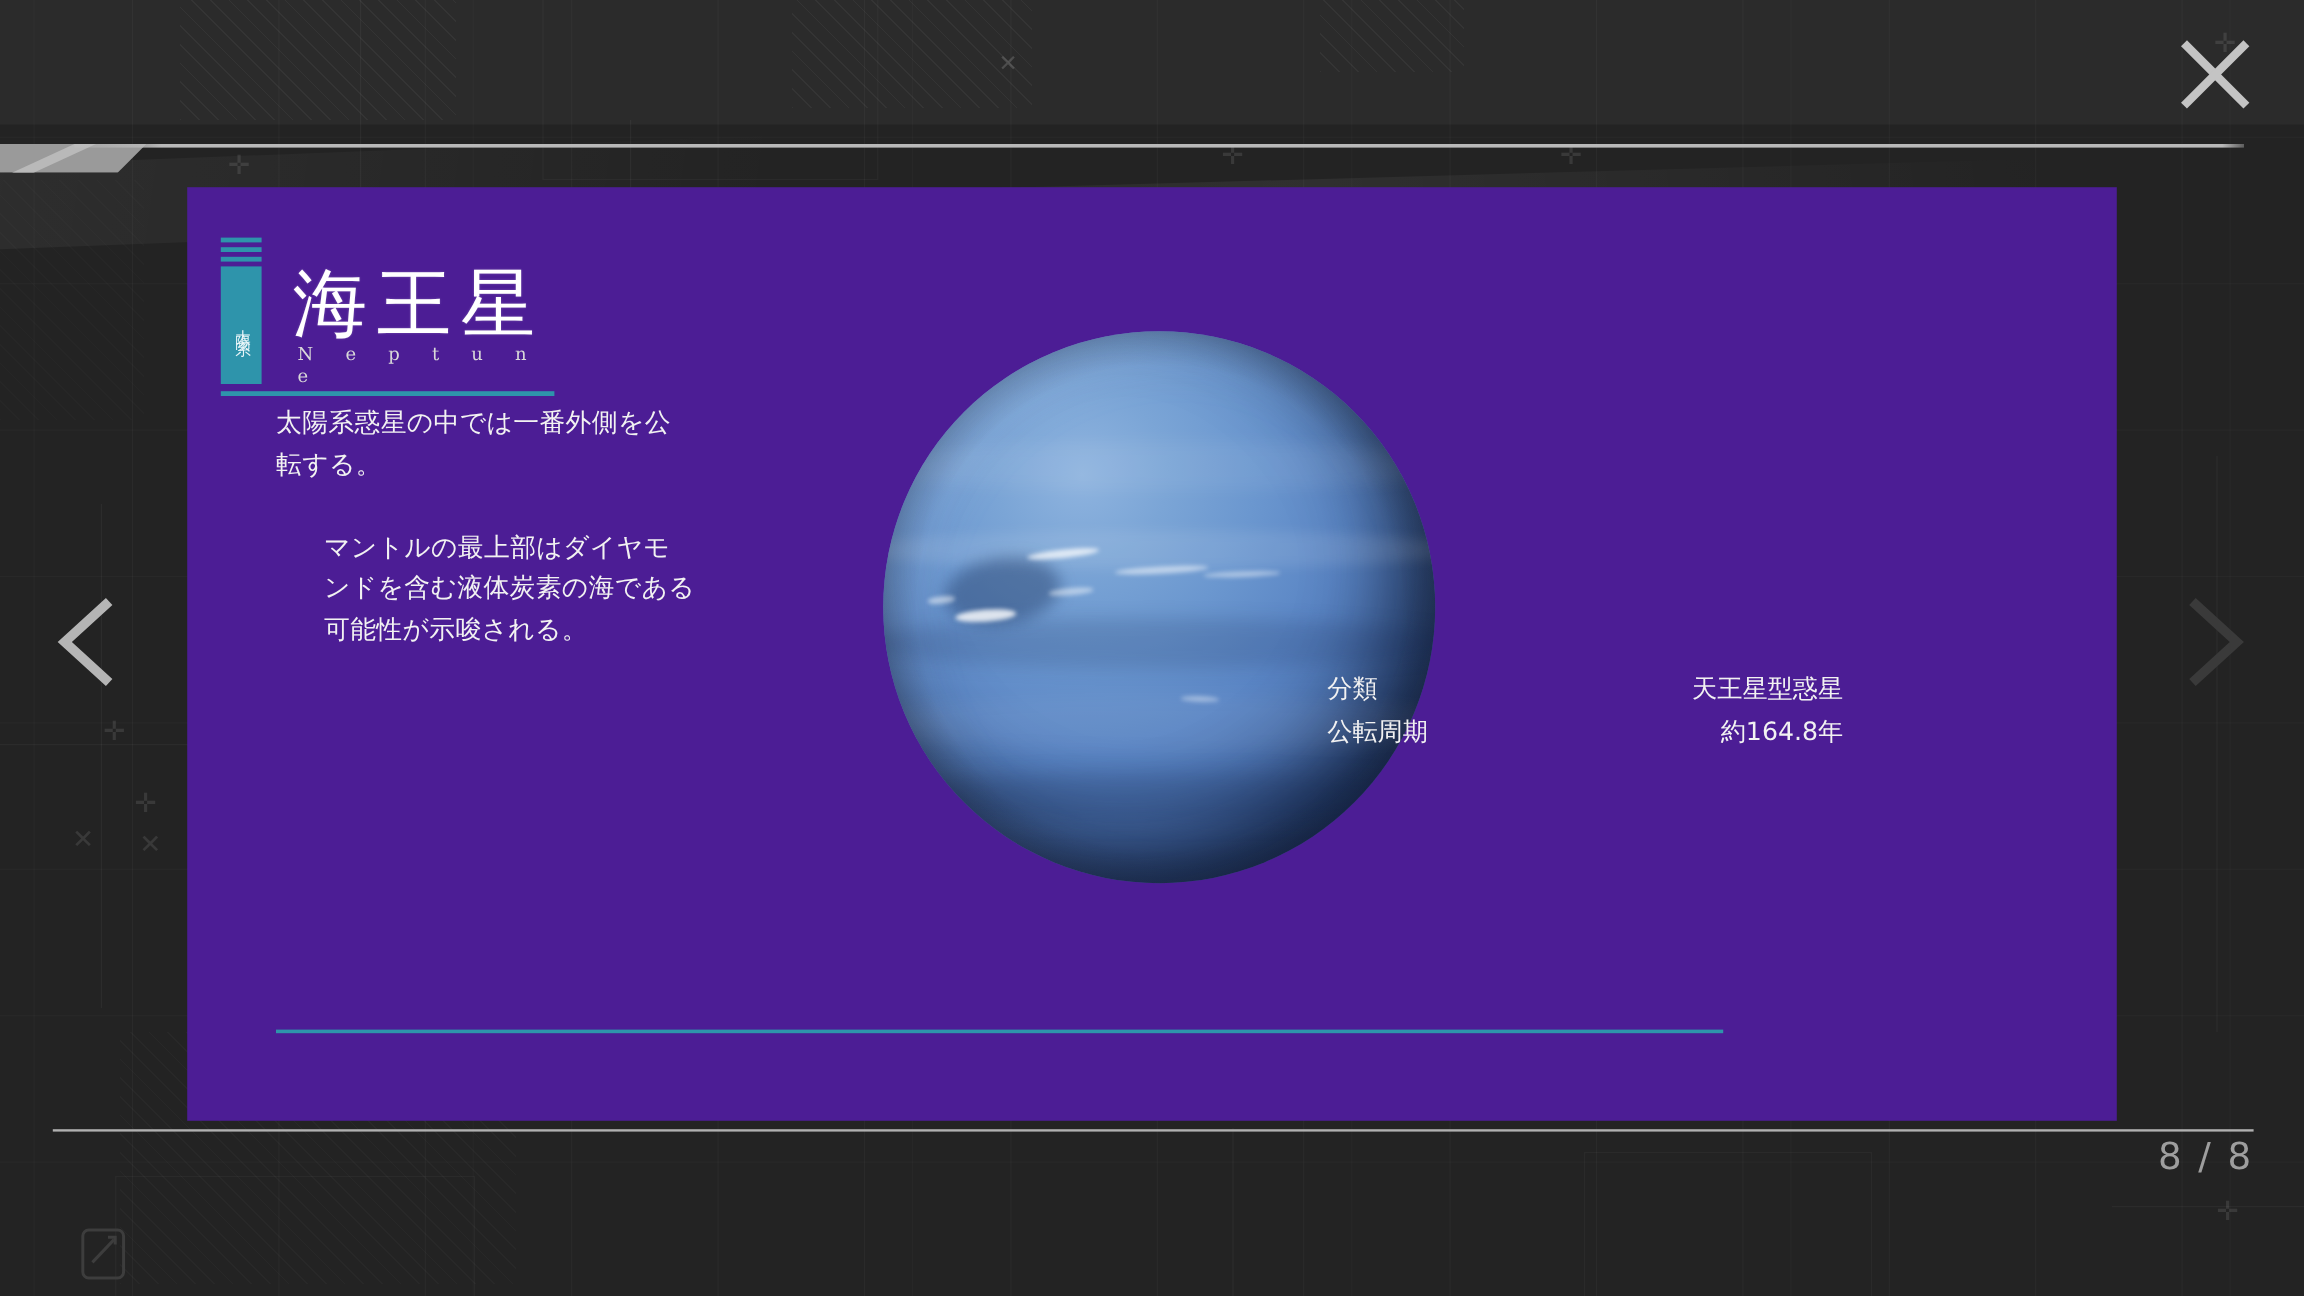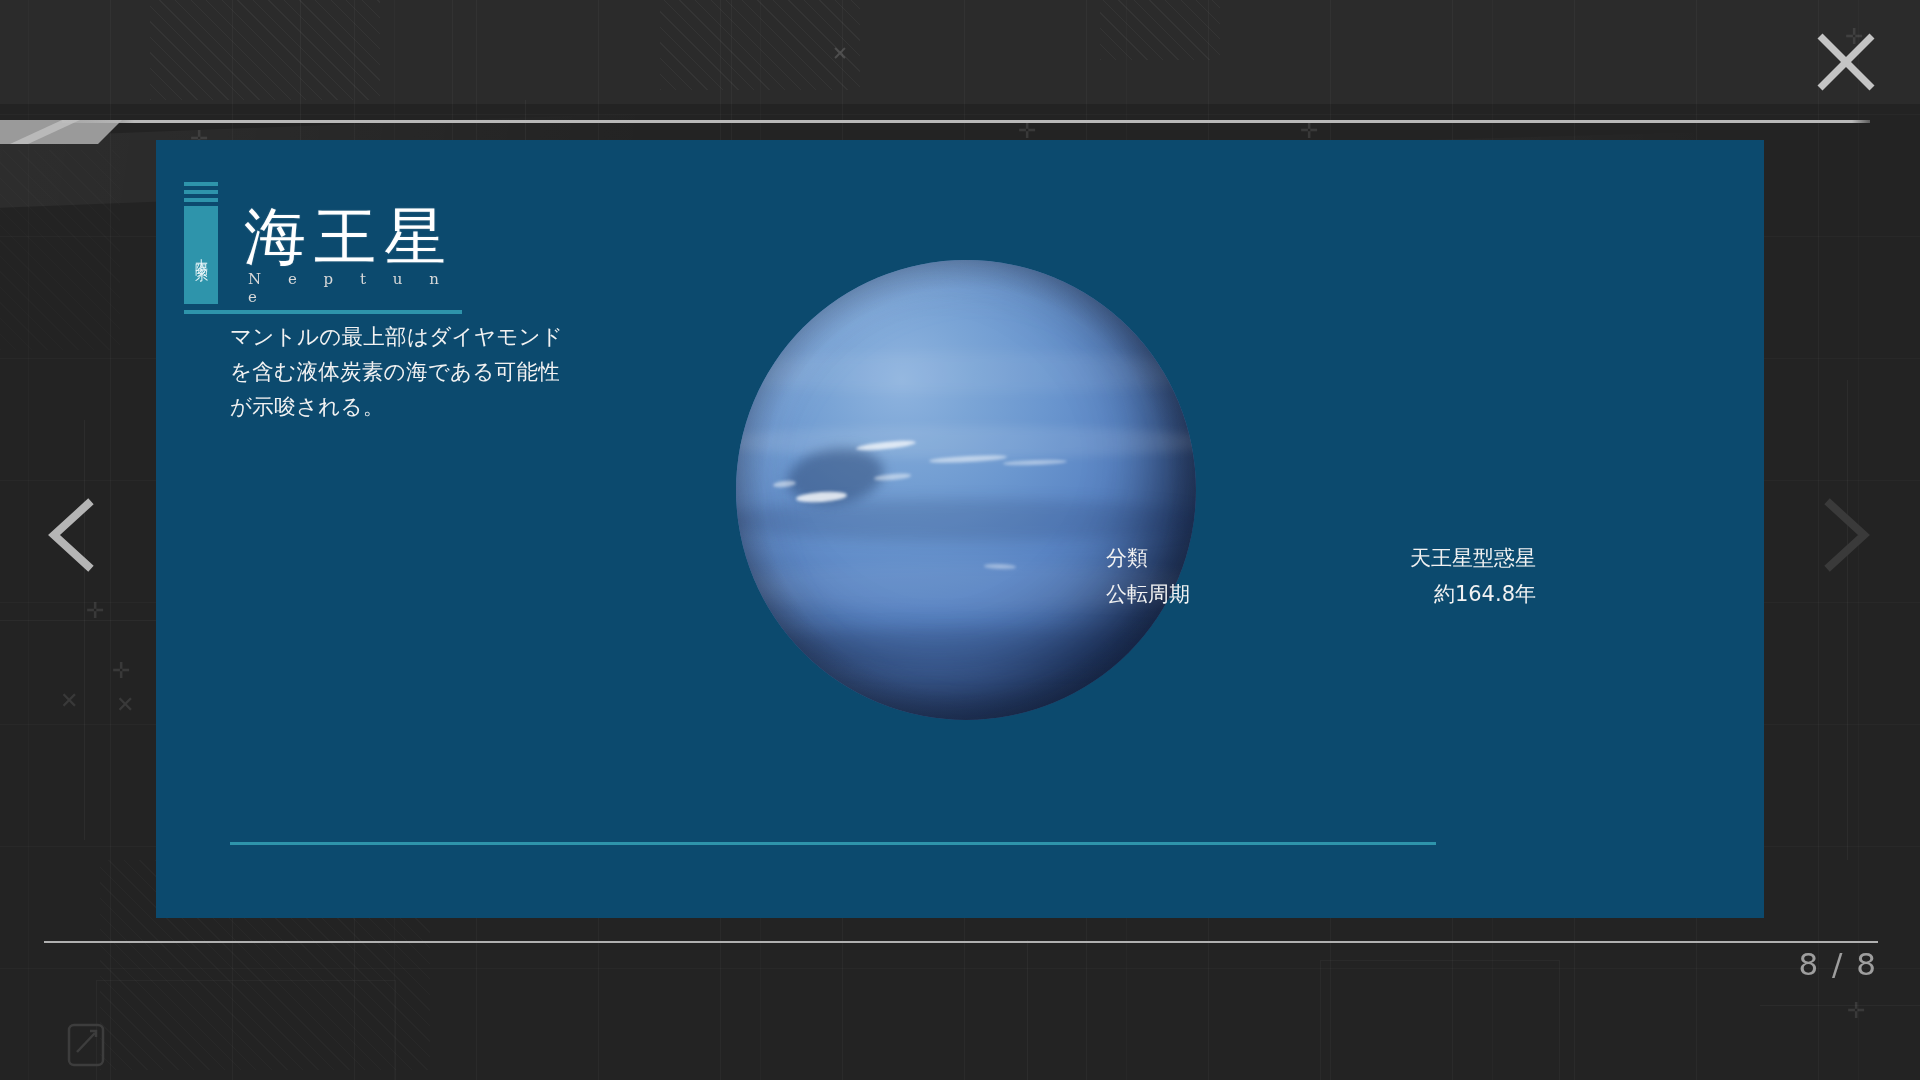--- a/index.html
+++ b/index.html
@@ -88,22 +88,22 @@
   }
 
   
   .bottom-rule {
     position:absolute; left:44px; top:941px; width:1834px; height:2px;
     background:#b0b0b0;
   }
 
   
   .panel {
-    position:absolute; left:156px; top:140px; width:1608px; height:778px;
-    background:#0c4a6e;
+    position:absolute; left:156px; top:156px; width:1608px; height:778px;
+    background:#4c1d95;
   }
 
   
   .title-block { position:absolute; left:28px; top:42px; width:300px; }
   .tab {
     position:absolute; left:0px; top:24px; width:34px; height:98px;
     background:#2e94ab;
     display:flex; align-items:center; justify-content:center;
   }
   .tab-label {
@@ -131,21 +131,21 @@
     background:#2e94ab;
   }
 
   
   .body-col { position:absolute; left:74px; top:180px; width:350px; }
   .para {
     color:#f2f2f2; font-size:21.5px; line-height:1.62;
     font-family:"DejaVu Sans", sans-serif; font-weight:500;
     margin-bottom:34px; letter-spacing:.3px;
   }
-  .para:last-child { margin-bottom:0; }
+  .para:last-child { margin-bottom:0;margin-left:40px; }
 
   
   .planet-wrap { position:absolute; left:580px; top:120px; width:460px; height:460px; }
   .planet {
     position:absolute; inset:0; border-radius:50%;
     background:
       radial-gradient(circle at 36% 26%, #8fb4df 0%, #7ba5d6 16%, #6b97cf 32%, #5a85c4 50%, #456aa8 70%, #2d4c83 86%, #1d3460 100%);
     box-shadow:inset -28px -32px 70px rgba(8,16,38,.72), inset 14px 12px 46px rgba(190,215,245,.22);
     overflow:hidden;
   }
@@ -291,20 +291,21 @@
       </div>
       <div class="tab">
         <span class="tab-label">太陽系</span>
       </div>
       <div class="title-jp">海王星</div>
       <div class="title-en">N e p t u n e</div>
       <div class="title-underline"></div>
     </div>
 
     <div class="body-col">
+      <p class="para">太陽系惑星の中では一番外側を公転する。</p>
       <p class="para">マントルの最上部はダイヤモンドを含む液体炭素の海である可能性が示唆される。</p>
     </div>
 
     <div class="planet-wrap">
       <div class="planet">
         <div class="band b1"></div>
         <div class="band b2"></div>
         <div class="band b3"></div>
         <div class="band b4"></div>
         <div class="band b5"></div>

